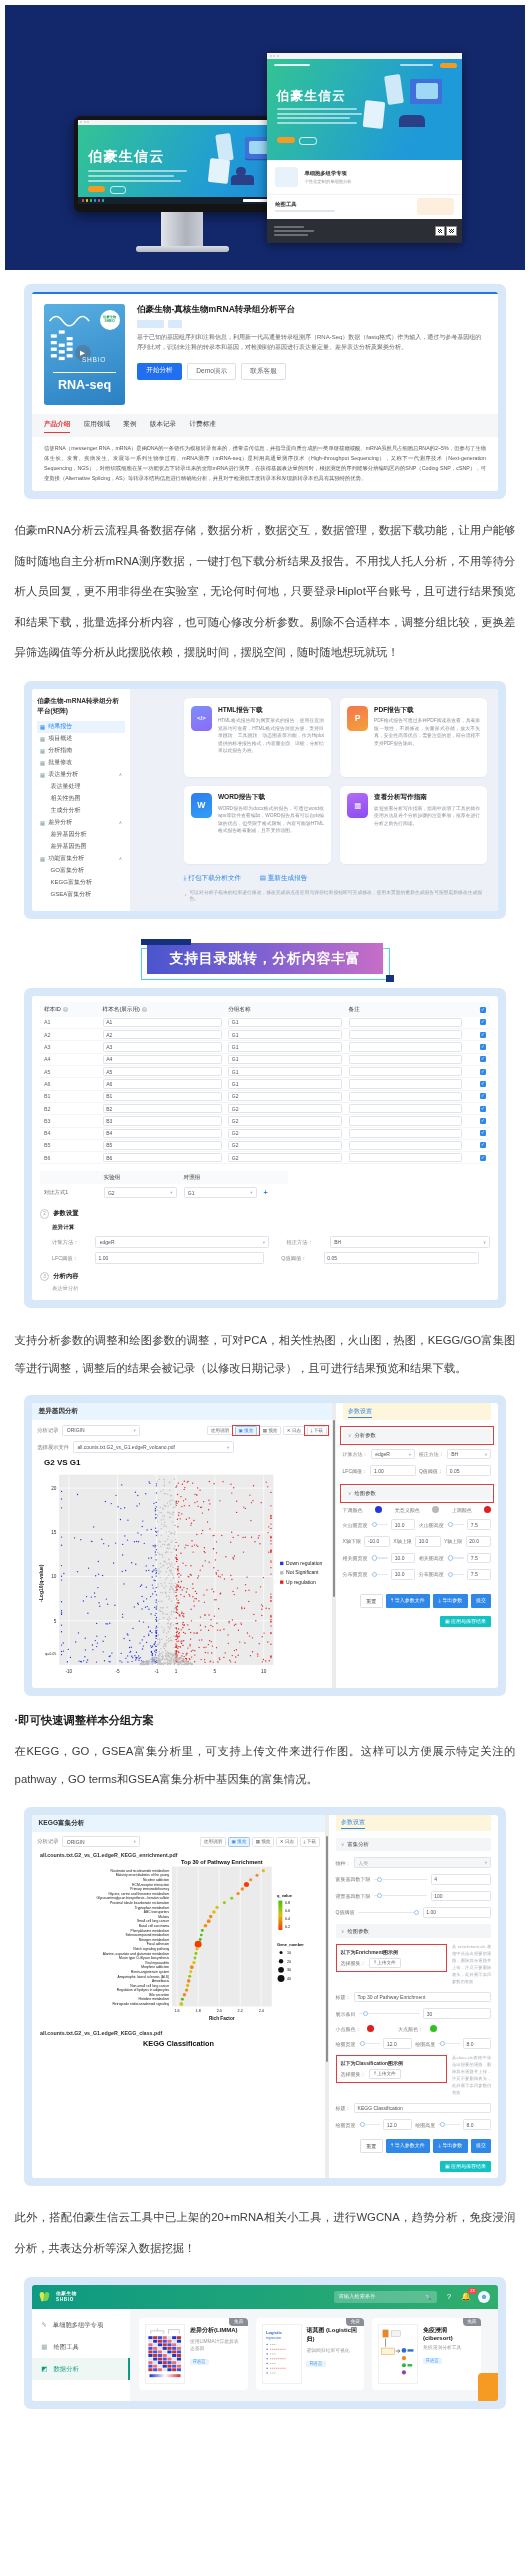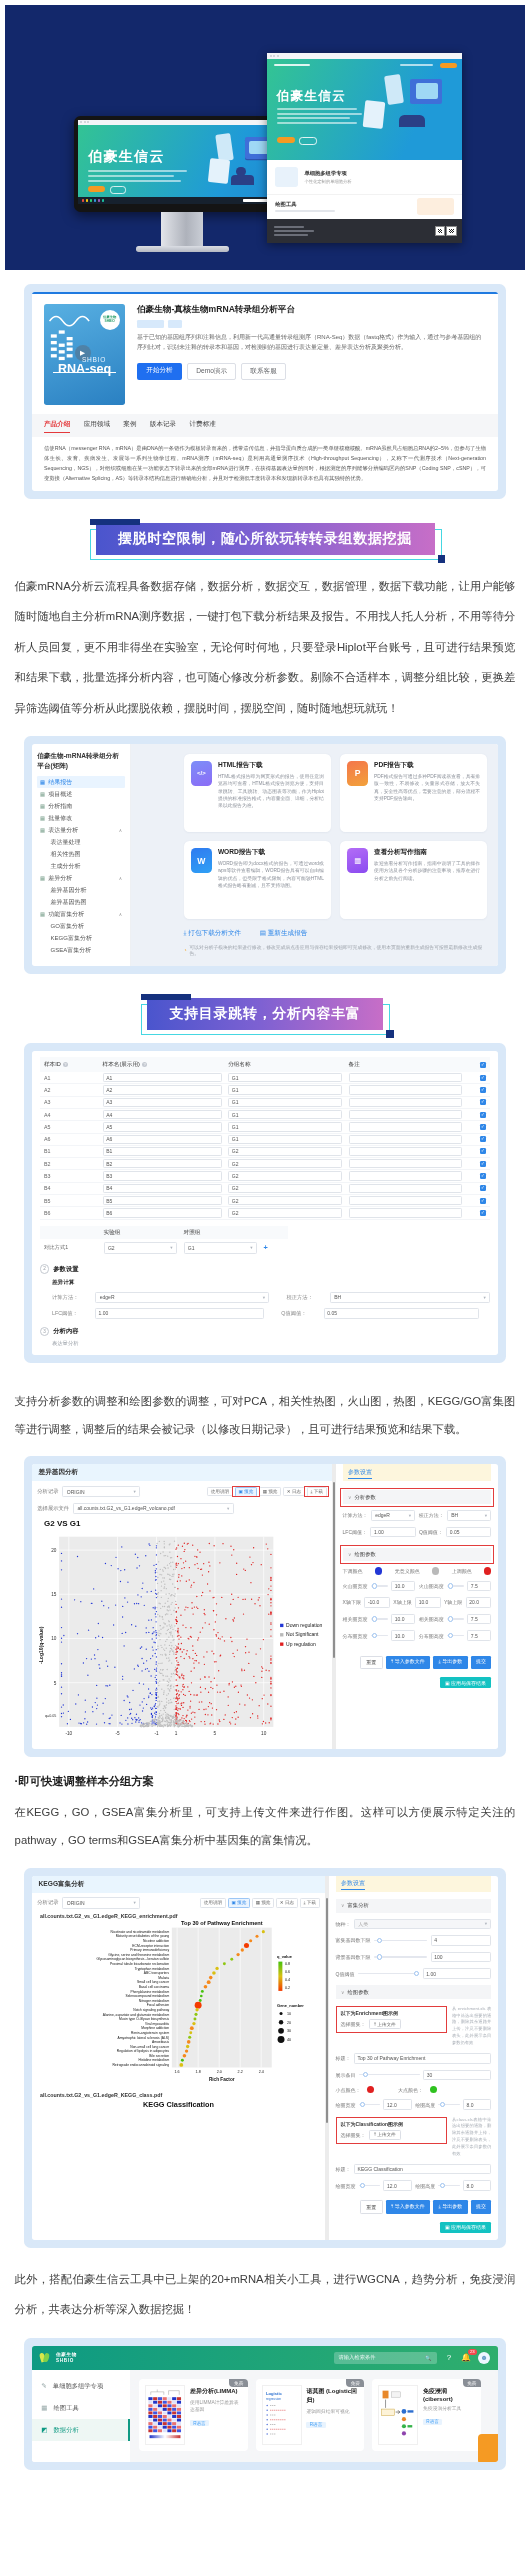--- a/index.html
+++ b/index.html
@@ -53,21 +53,21 @@
   .shot{background:#d9e8f8;border-radius:6.6px;margin:13.3px 24px 0;padding:8px;}
   .shot-inner{background:#fff;border-radius:2.7px;position:relative;overflow:hidden;}
 
   
   .p-topline{height:2.7px;background:#1f7ae0;}
   .p-body{display:flex;padding:9.3px 12px 2.7px;}
   .p-thumb{width:81px;height:101px;border-radius:2.7px;background:linear-gradient(160deg,#58b0e2,#2a80c2);position:relative;flex:none;color:#fff;overflow:hidden;}
   .p-logo{position:absolute;right:5.3px;top:6.6px;width:20px;height:20px;border-radius:50%;background:#fff;color:#2c9e6b;font-size:3.3px;font-weight:bold;text-align:center;line-height:1.3;padding-top:4.6px;box-sizing:border-box;}
   .p-play{position:absolute;left:30.5px;top:41px;width:16px;height:16px;border-radius:50%;background:rgba(90,110,130,.55);color:#fff;text-align:center;line-height:16px;font-size:6.6px;}
   .p-divider{position:absolute;left:9.3px;right:9.3px;top:68px;height:1.3px;background:#fff;}
-  .p-rnaseq{position:absolute;left:0;right:0;top:58px;text-align:center;font-size:12.6px;font-weight:bold;color:#fff;}
+  .p-rnaseq{position:absolute;left:0;right:0;top:74px;text-align:center;font-size:12.6px;font-weight:bold;color:#fff;}
   .p-shbio{position:absolute;left:38px;top:52px;font-size:6.6px;color:#eaf4ff;letter-spacing:0.7px;}
   .p-info{margin-left:12px;flex:1;}
   .p-title{font-size:8.6px;font-weight:bold;color:#222;}
   .p-tags{margin:4.6px 0 4px;display:flex;gap:4px;}
   .p-tag{height:8px;border-radius:1.3px;background:#d7e9fb;}
   .p-tag.w1{width:26.5px;} .p-tag.w2{width:14.6px;}
   .p-desc{font-size:6px;line-height:1.7;color:#666;}
   .p-btns{margin-top:10.6px;display:flex;gap:5.3px;}
   .btn-primary{background:#1f6ff0;color:#fff;font-size:6.6px;padding:3.3px 9.3px;border-radius:2px;}
   .btn-ghost{border:0.7px solid #dcdfe6;color:#606266;font-size:6.6px;padding:2.7px 8px;border-radius:2px;background:#fff;}
@@ -341,26 +341,20 @@
         <span class="p-tab active">产品介绍</span>
         <span class="p-tab">应用领域</span>
         <span class="p-tab">案例</span>
         <span class="p-tab">版本记录</span>
         <span class="p-tab">计费标准</span>
       </div>
       <div class="p-bodytext">信使RNA（messenger RNA，mRNA）是由DNA的一条链作为模板转录而来的，携带遗传信息，并指导蛋白质合成的一类单链核糖核酸。mRNA虽然只占细胞总RNA的2~5%，但参与了生物体生长、发育、疾病发生、发展等一系列生物学过程。mRNA测序（mRNA-seq）是利用高通量测序技术（High-throughput Sequencing），又称下一代测序技术（Next-generation Sequencing，NGS），对组织或细胞在某一功能状态下转录出来的全部mRNA进行测序，在获得基因表达量的同时，根据测定的序列能够分辨编码区内的SNP（Coding SNP，cSNP），可变剪接（Alternative Splicing，AS）等转录本结构信息进行精确地分析，并且对于检测低丰度转录本和发现新转录本也具有其独特的优势。</div>
     </div>
   </div>
 
-  <div class="sec-wrap"><div class="sec-h">
-    <span class="sec-tab"></span>
-    <div class="sec-grad">摆脱时空限制，随心所欲玩转转录组数据挖掘</div>
-    <span class="sec-frame"></span>
-    <span class="sec-dot"></span>
-  </div></div>
 
   <p class="para">伯豪mRNA分析云流程具备数据存储，数据分析，数据交互，数据管理，数据下载功能，让用户能够随时随地自主分析mRNA测序数据，一键打包下载分析结果及报告。不用找人托人分析，不用等待分析人员回复，更不用非得坐在实验室，无论何时何地，只要登录Hiplot平台账号，且可进行结果预览和结果下载，批量选择分析内容，也可随心修改分析参数。剔除不合适样本，调整分组比较，更换差异筛选阈值等分析从此摆脱依赖，摆脱时间，摆脱空间，随时随地想玩就玩！</p>
 
   <div class="shot">
     <div class="shot-inner">
       <div class="r-wrap">
         <div class="r-side">
           <div class="r-title">伯豪生物-mRNA转录组分析平台(矩阵)</div>
           <div>
               <div class="r-item active">
@@ -615,21 +609,21 @@
         </div>
         <div class="sec-line">
             <span class="numcirc">3</span>
             <b>分析内容</b>
           </div>
         <div class="gray-it">表达量分析</div>
       </div>
     </div>
   </div>
 
-  <p class="para" style="line-height:28px;margin-top:24px;">支持分析参数的调整和绘图参数的调整，可对PCA，相关性热图，火山图，热图，KEGG/GO富集图等进行调整，调整后的结果会被记录（以修改日期记录），且可进行结果预览和结果下载。</p>
+  <p class="para" style="line-height:28px;margin-top:18px;">支持分析参数的调整和绘图参数的调整，可对PCA，相关性热图，火山图，热图，KEGG/GO富集图等进行调整，调整后的结果会被记录（以修改日期记录），且可进行结果预览和结果下载。</p>
 
   <div class="shot">
     <div class="shot-inner">
       <div class="v-wrap">
         <div class="v-left">
           <div class="v-head">差异基因分析</div>
           <div class="v-ctrl">
             <span class="lb"><span>分析记录</span></span>
             <span class="selbox">
                 <span>ORIGIN</span>

